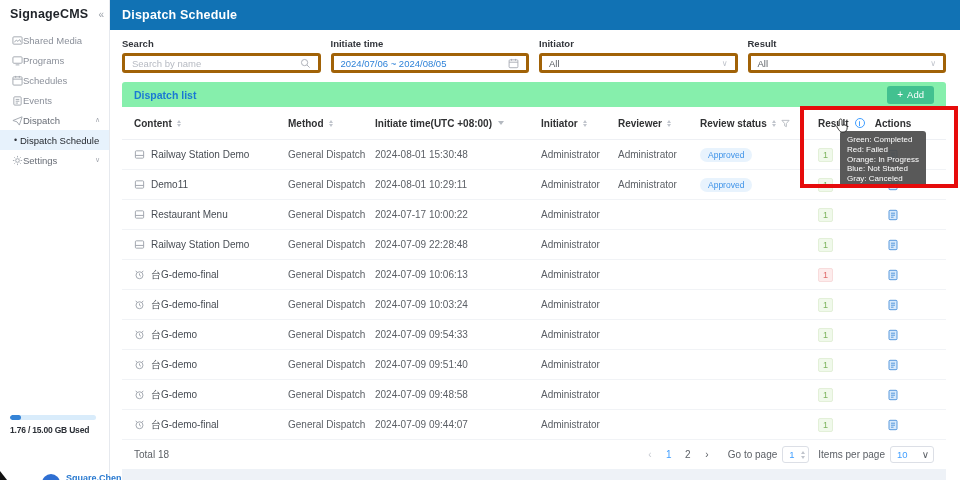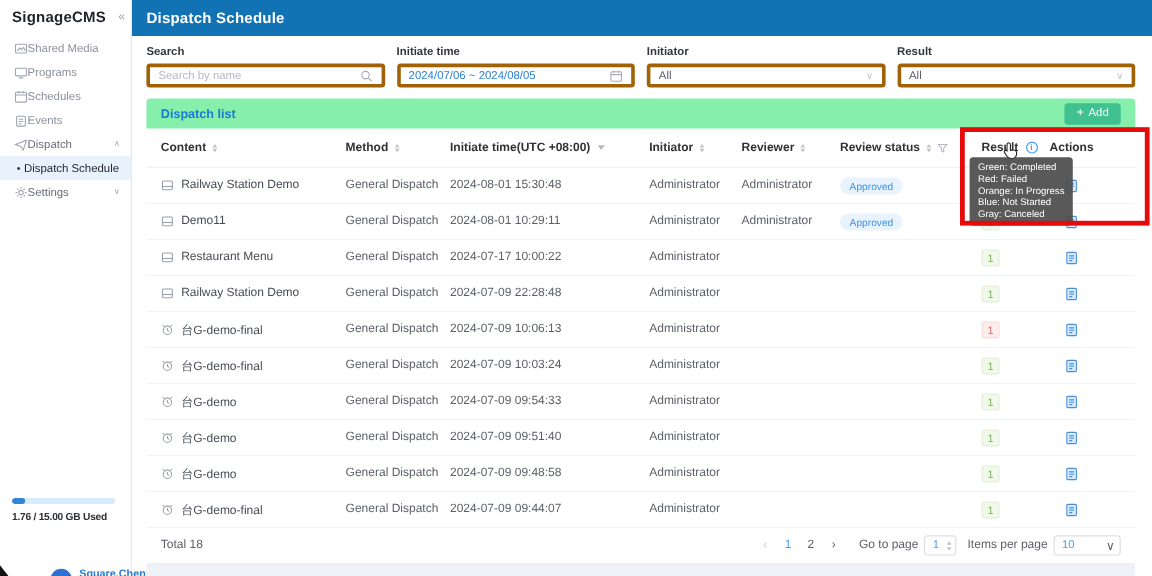--- a/index.html
+++ b/index.html
@@ -106,28 +106,28 @@
   .pager { display:flex; align-items:center; gap:11px; margin-right:8px;}
   .pg { cursor:pointer; color:#5c6066; font-size:10px; min-width:8px; text-align:center;}
   .pg.arrow-prev { color:#c6cad1; }
   .pg.current { color:#409eff; }
   .goto { display:flex; align-items:center; gap:5px; }
   .goto-box { width:27px; height:17px; border:1px solid #dcdfe6; border-radius:3px;
     display:flex; align-items:center; justify-content:space-between; padding:0 3px 0 6px;}
   .goto-box .val { color:#409eff; font-size:9.5px; }
   .spinner { display:flex; flex-direction:column; gap:2px; }
   .ipp { display:flex; align-items:center; gap:5px; }
-  .ipp-box { width:56px; height:17px; border:1px solid #dcdfe6; border-radius:3px;
+  .ipp-box { width:44px; height:17px; border:1px solid #dcdfe6; border-radius:3px;
     display:flex; align-items:center; justify-content:space-between; padding:0 4px 0 6px;}
   .ipp-box .val { color:#409eff; font-size:9.5px; }
 
   .bottom-strip { height:15px; background:#eef2f7; }
 
   
-  .tooltip { position:absolute; left:698px; top:131px; z-index:6;
+  .tooltip { position:absolute; left:730px; top:131px; z-index:6;
     background:rgba(76,76,76,0.93); color:#fff; border-radius:3px;
     padding:4px 7px; font-size:8px; line-height:9.8px; white-space:nowrap; }
   .cursor-hand { position:absolute; left:725px; top:118px; z-index:7; width:14px; height:16px;}
   .red-box { position:absolute; left:690px; top:106px; width:158px; height:82px;
     border:4px solid #e60b0b; z-index:8; pointer-events:none; }
 </style>
 </head>
 <body>
 
 <aside class="sidebar">

